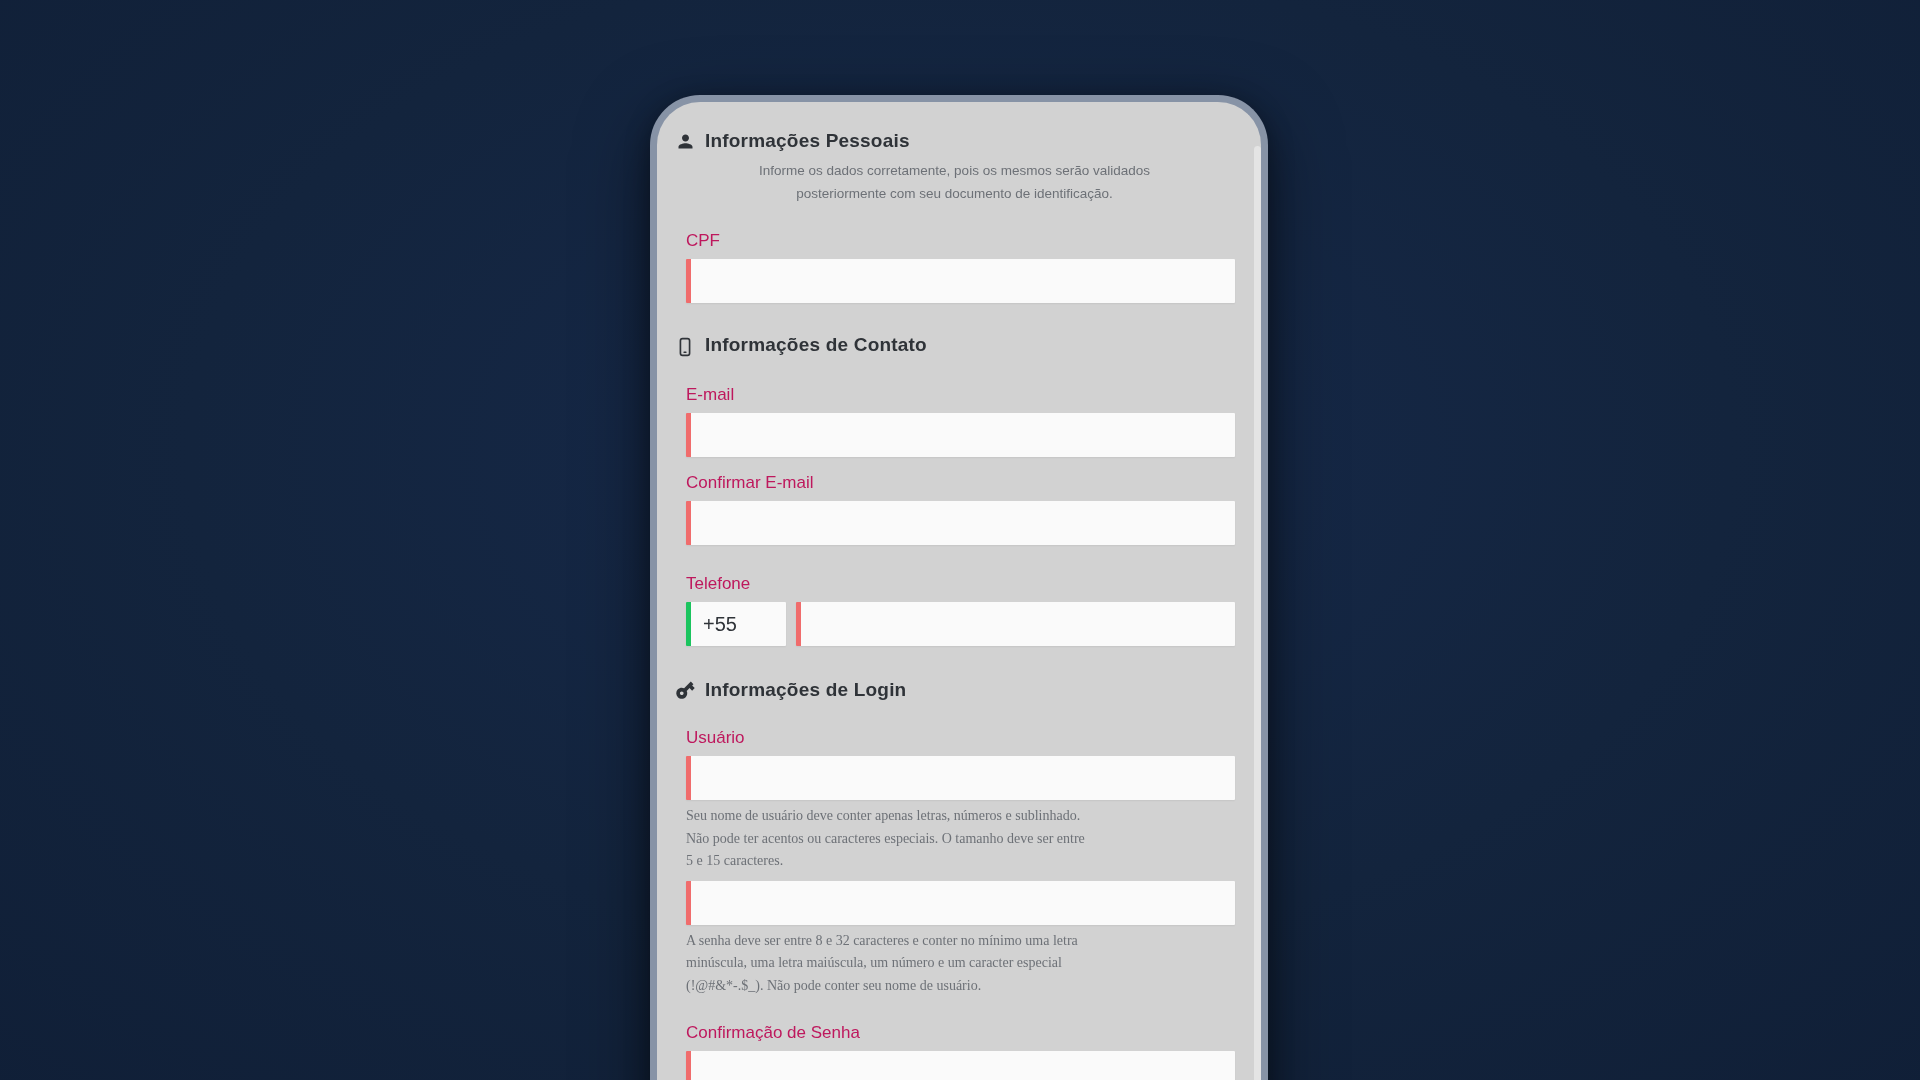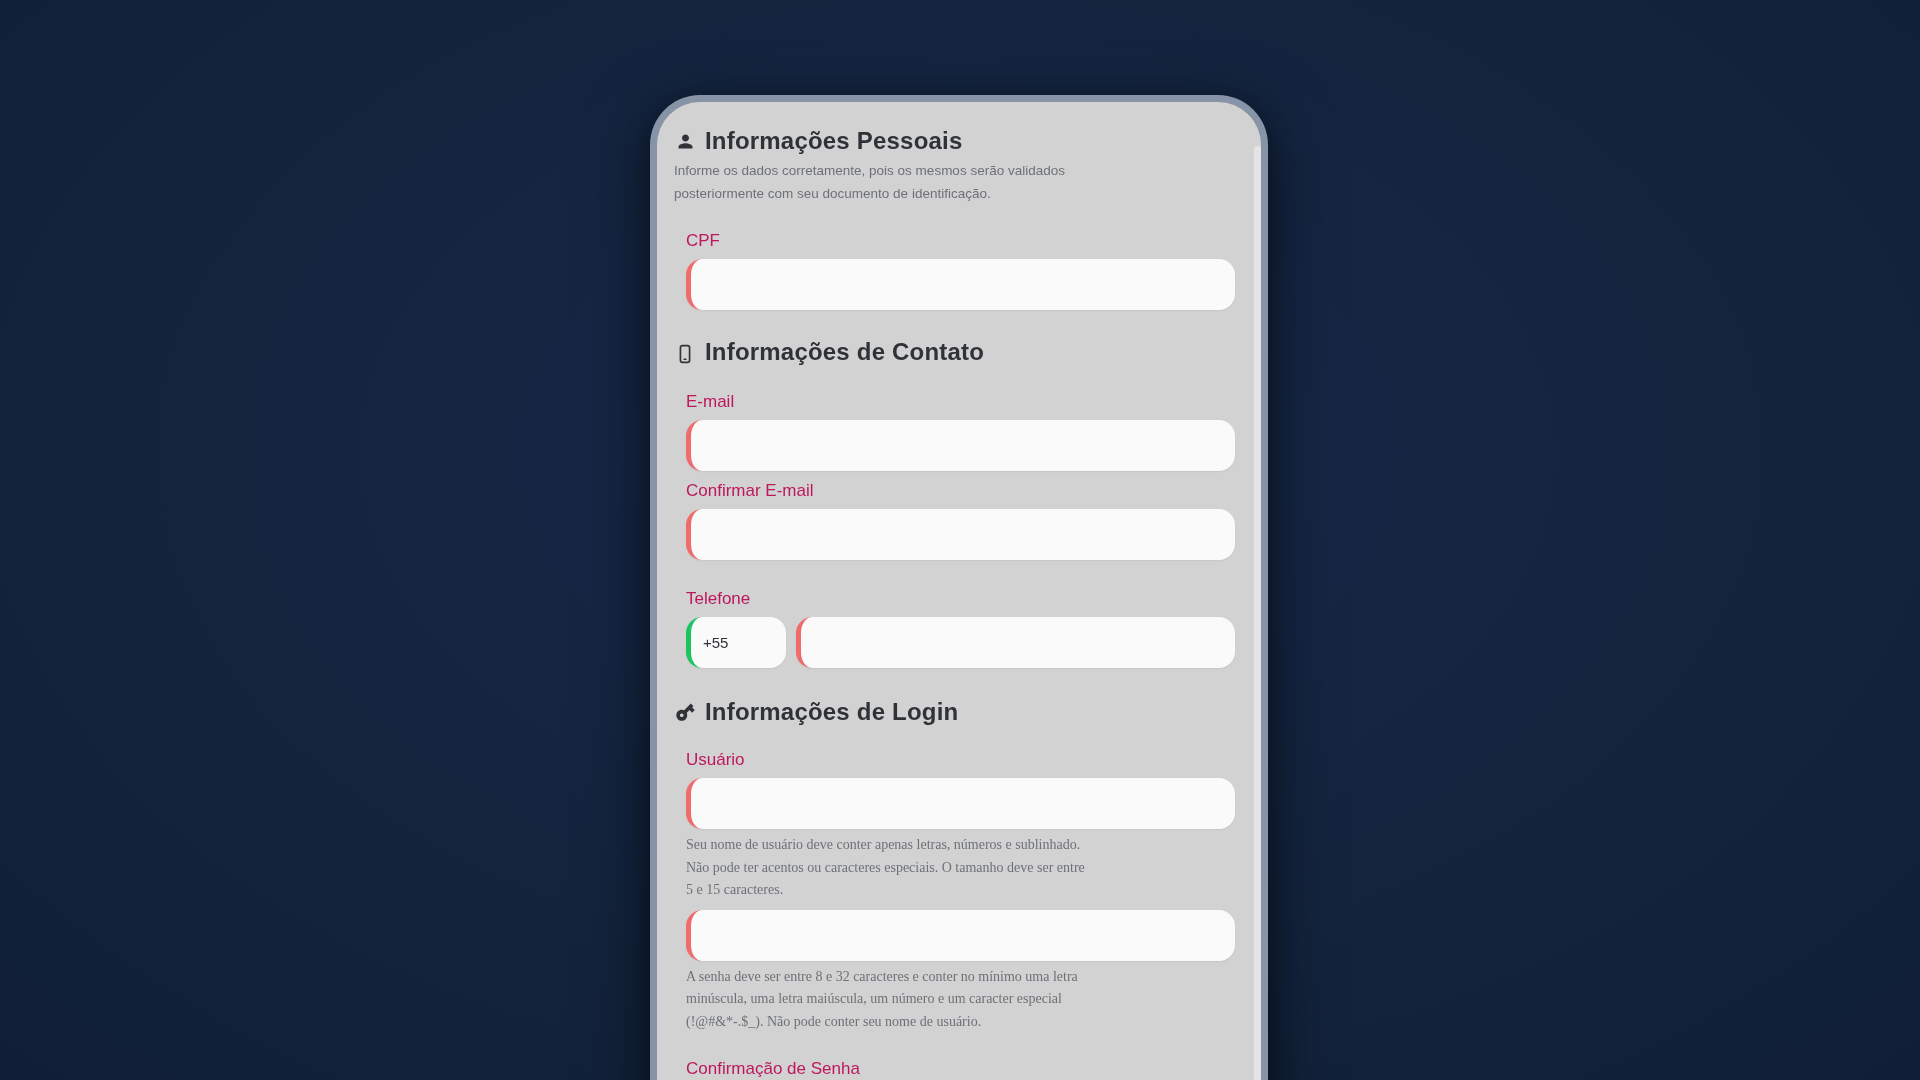--- a/index.html
+++ b/index.html
@@ -45,32 +45,32 @@
     width: 7px;
     background: #e4e4e4;
     border-radius: 4px 4px 0 0;
   }
   
   .sec-h {
     margin: 0 0 0 -12px;
     display: flex;
     align-items: center;
     gap: 9px;
-    font-size: 24px;
+    font-size: 19px;
     line-height: 26px;
     font-weight: 700;
     color: #2f3338;
     letter-spacing: 0.2px;
   }
   .sec-h.h2 { margin-top: 29px; align-items: flex-end; }
   .sec-h.h3 { margin-top: 31px; }
   .ic { display: inline-flex; width: 22px; height: 22px; align-items: center; justify-content: center; color: #2f3338; }
   .ic svg { overflow: visible; }
   
-  .subtitle { margin: 5px 0 0 -12px; }
+  .subtitle { margin: 5px 0 0 -12px; text-align: center; }
   .subtitle div {
     font-size: 13.5px;
     line-height: 23px;
     color: #6d7177;
     white-space: nowrap;
   }
   .help { margin-top: 5px; font-family: Liberation Serif, serif; }
   .help div {
     font-size: 14px;
     line-height: 22.5px;
@@ -79,36 +79,36 @@
   }
   
   .flabel {
     display: block;
     font-size: 17px;
     line-height: 20px;
     color: #be185d;
   }
   .gap-a { margin-top: 26px; }  
   .gap-b { margin-top: 27px; }  
-  .gap-c { margin-top: 10px;  }  
+  .gap-c { margin-top: 16px;  }  
   .gap-d { margin-top: 29px; }  
   .gap-e { margin-top: 25px; }  
   .gap-f { margin-top: 26px; }  
   .finput {
     display: block;
     box-sizing: border-box;
     width: 100%;
-    height: 51px;
+    height: 44px;
     margin-top: 8px;
     background: #fafafa;
     border: none;
-    border-radius: 16px;
+    border-radius: 1px;
     padding: 0 12px;
     font-family: "Liberation Sans", sans-serif;
-    font-size: 15px;
+    font-size: 20px;
     color: #2f3338;
     box-shadow: 0 1px 2px rgba(0,0,0,0.06);
     outline: none;
   }
   .finput.invalid { border-left: 5px solid #f06c6c; }
   .finput.valid   { border-left: 5px solid #1bc45e; }
   .phone-row {
     display: flex;
     gap: 10px;
     margin-top: 8px;

